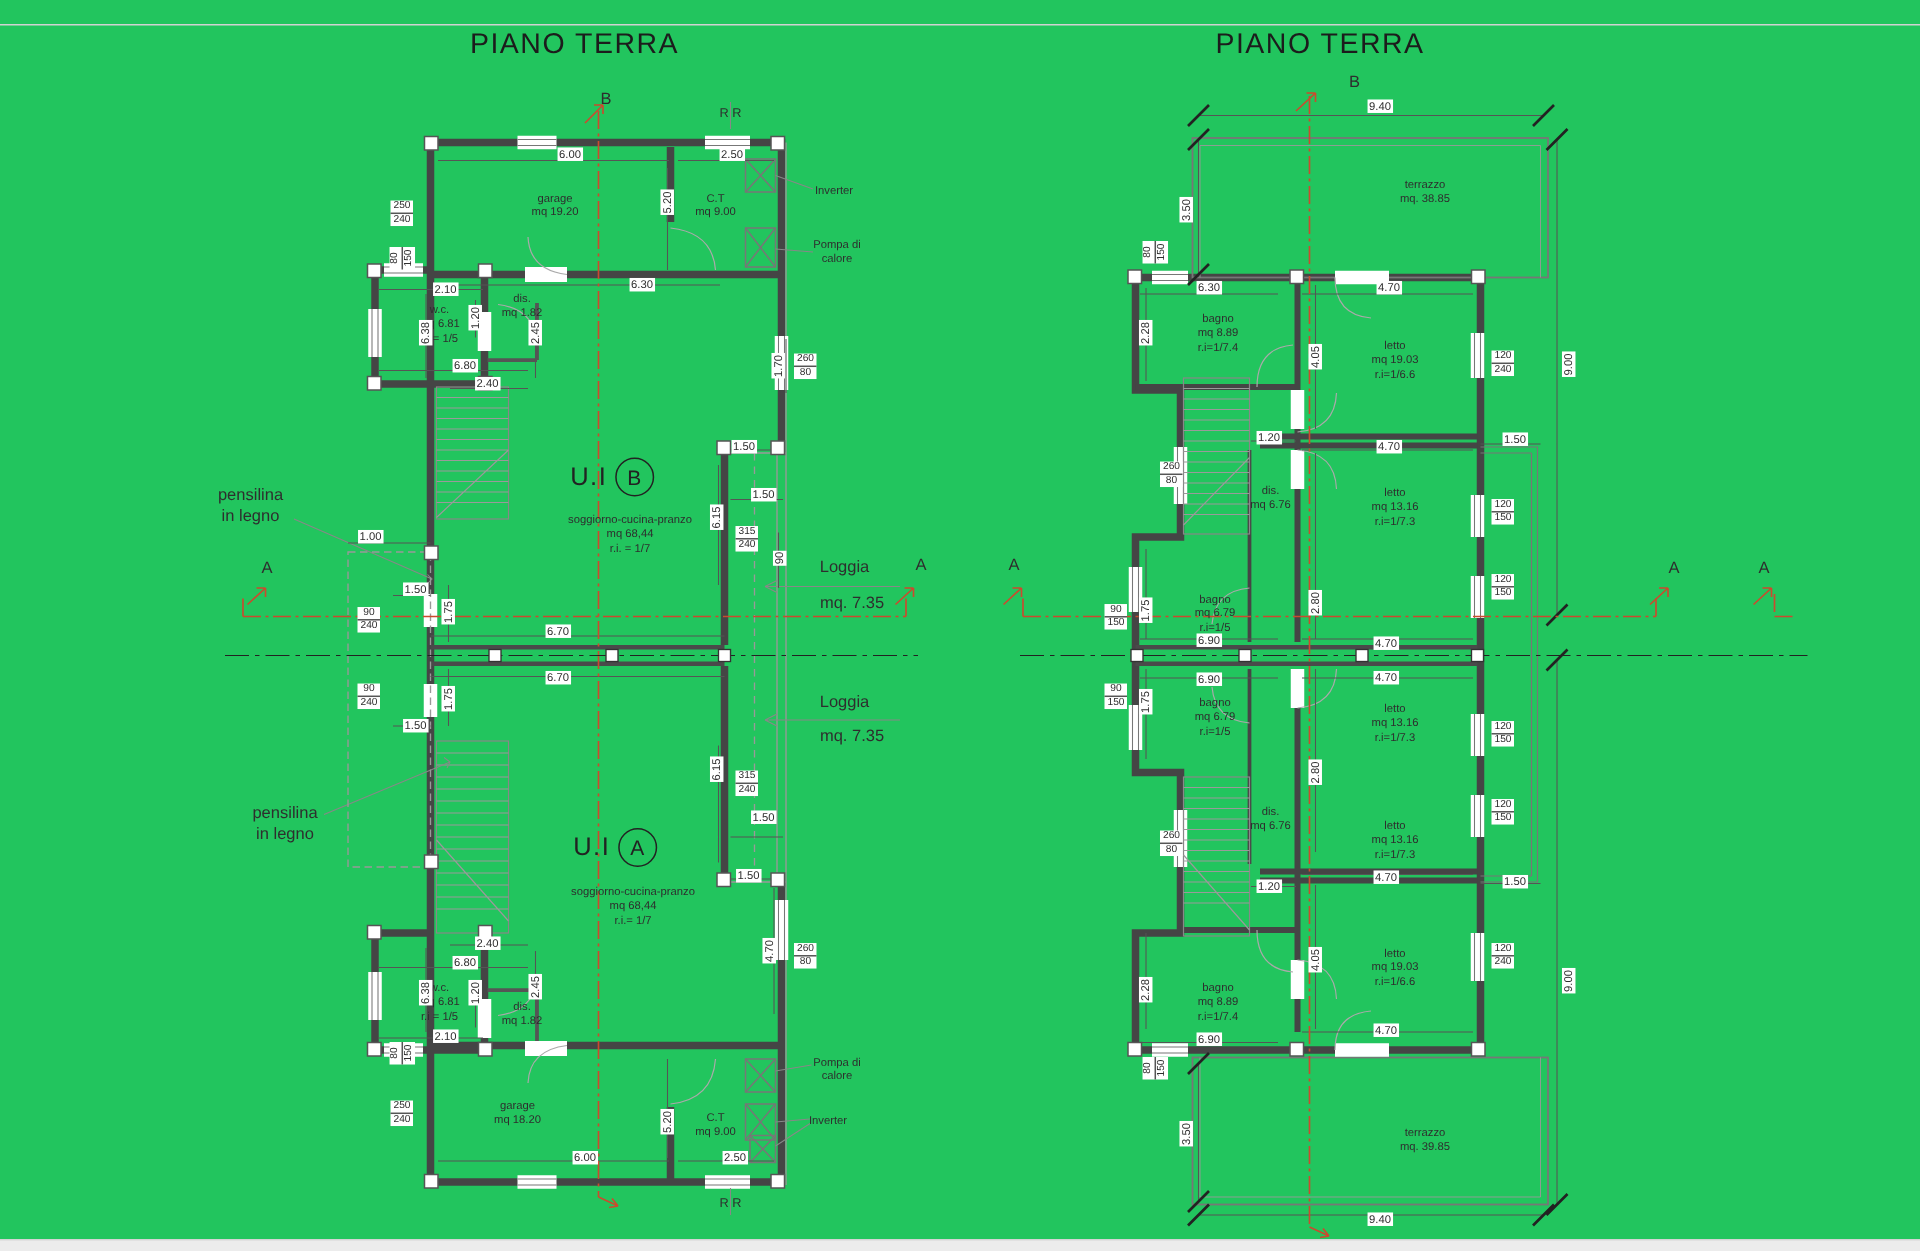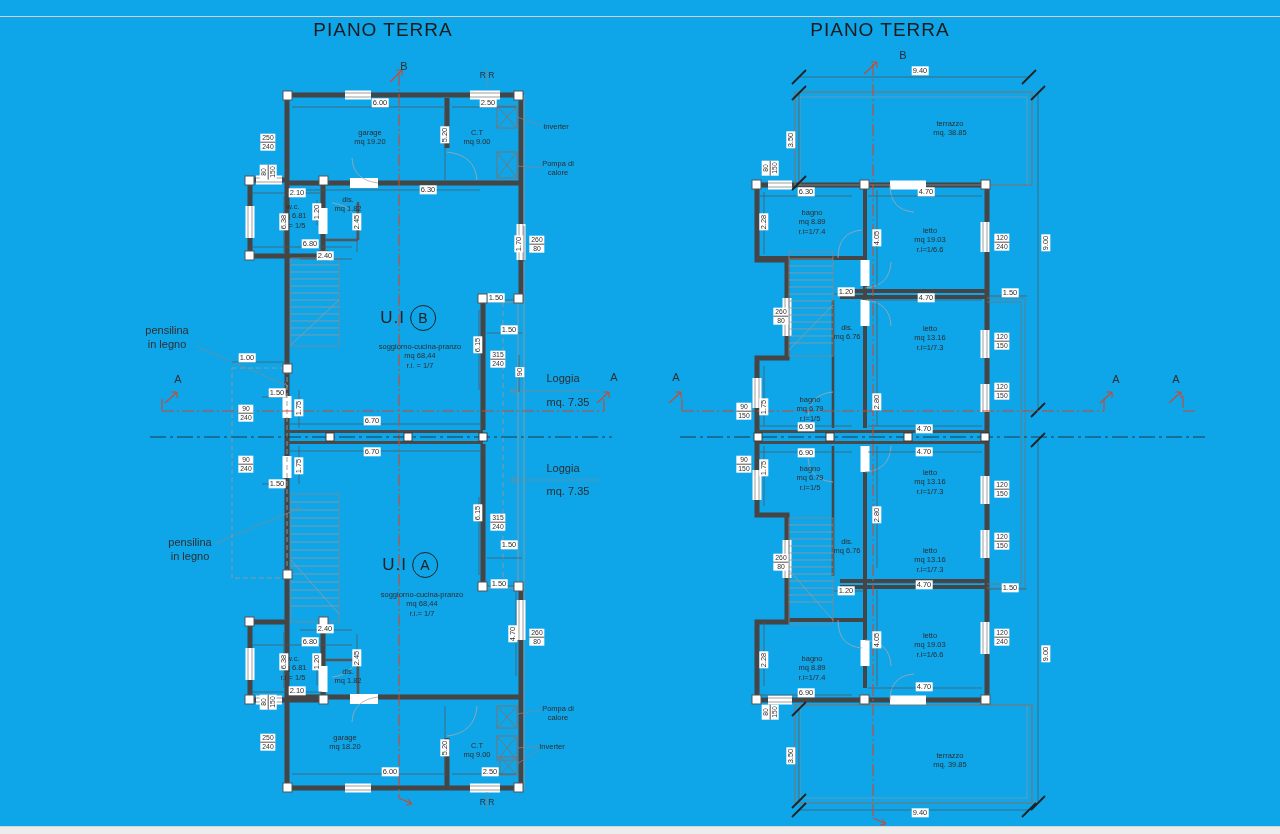--- a/index.html
+++ b/index.html
@@ -1,16 +1,16 @@
 <!DOCTYPE html>
 <html><head>
 <meta charset="utf-8">
 <style>
   html,body{margin:0;padding:0;background:#fff;}
-  #sheet{position:relative;width:1280px;height:834px;background:#0ea5e9;overflow:hidden;
+  #sheet{position:relative;width:1280px;height:834px;background:#22c55e;overflow:hidden;
          font-family:"Liberation Sans","DejaVu Sans",sans-serif;color:#2f2f2f;}
   #drawing{position:absolute;left:0;top:0;}
   .layer{position:absolute;left:0;top:0;width:1280px;height:834px;pointer-events:none;}
   .plan-title{position:absolute;transform:translate(-50%,-50%);font-size:19px;letter-spacing:1px;color:#1c1c1c;white-space:nowrap;}
   .lbl{position:absolute;font-size:7.5px;line-height:1.25;white-space:pre-line;text-align:center;color:#2e2e2e;}
   .lbl.bg{background:#fff;padding:0 1px;}
   .frac{position:absolute;font-size:6.8px;line-height:1.15;text-align:center;background:#fff;color:#2e2e2e;}
   .frac .ft{display:block;border-bottom:0.8px solid #555;padding:0 2px;}
   .frac .fb{display:block;padding:0 2px;}
   .unit{position:absolute;display:flex;align-items:center;gap:5px;transform:translate(-50%,-50%);}

